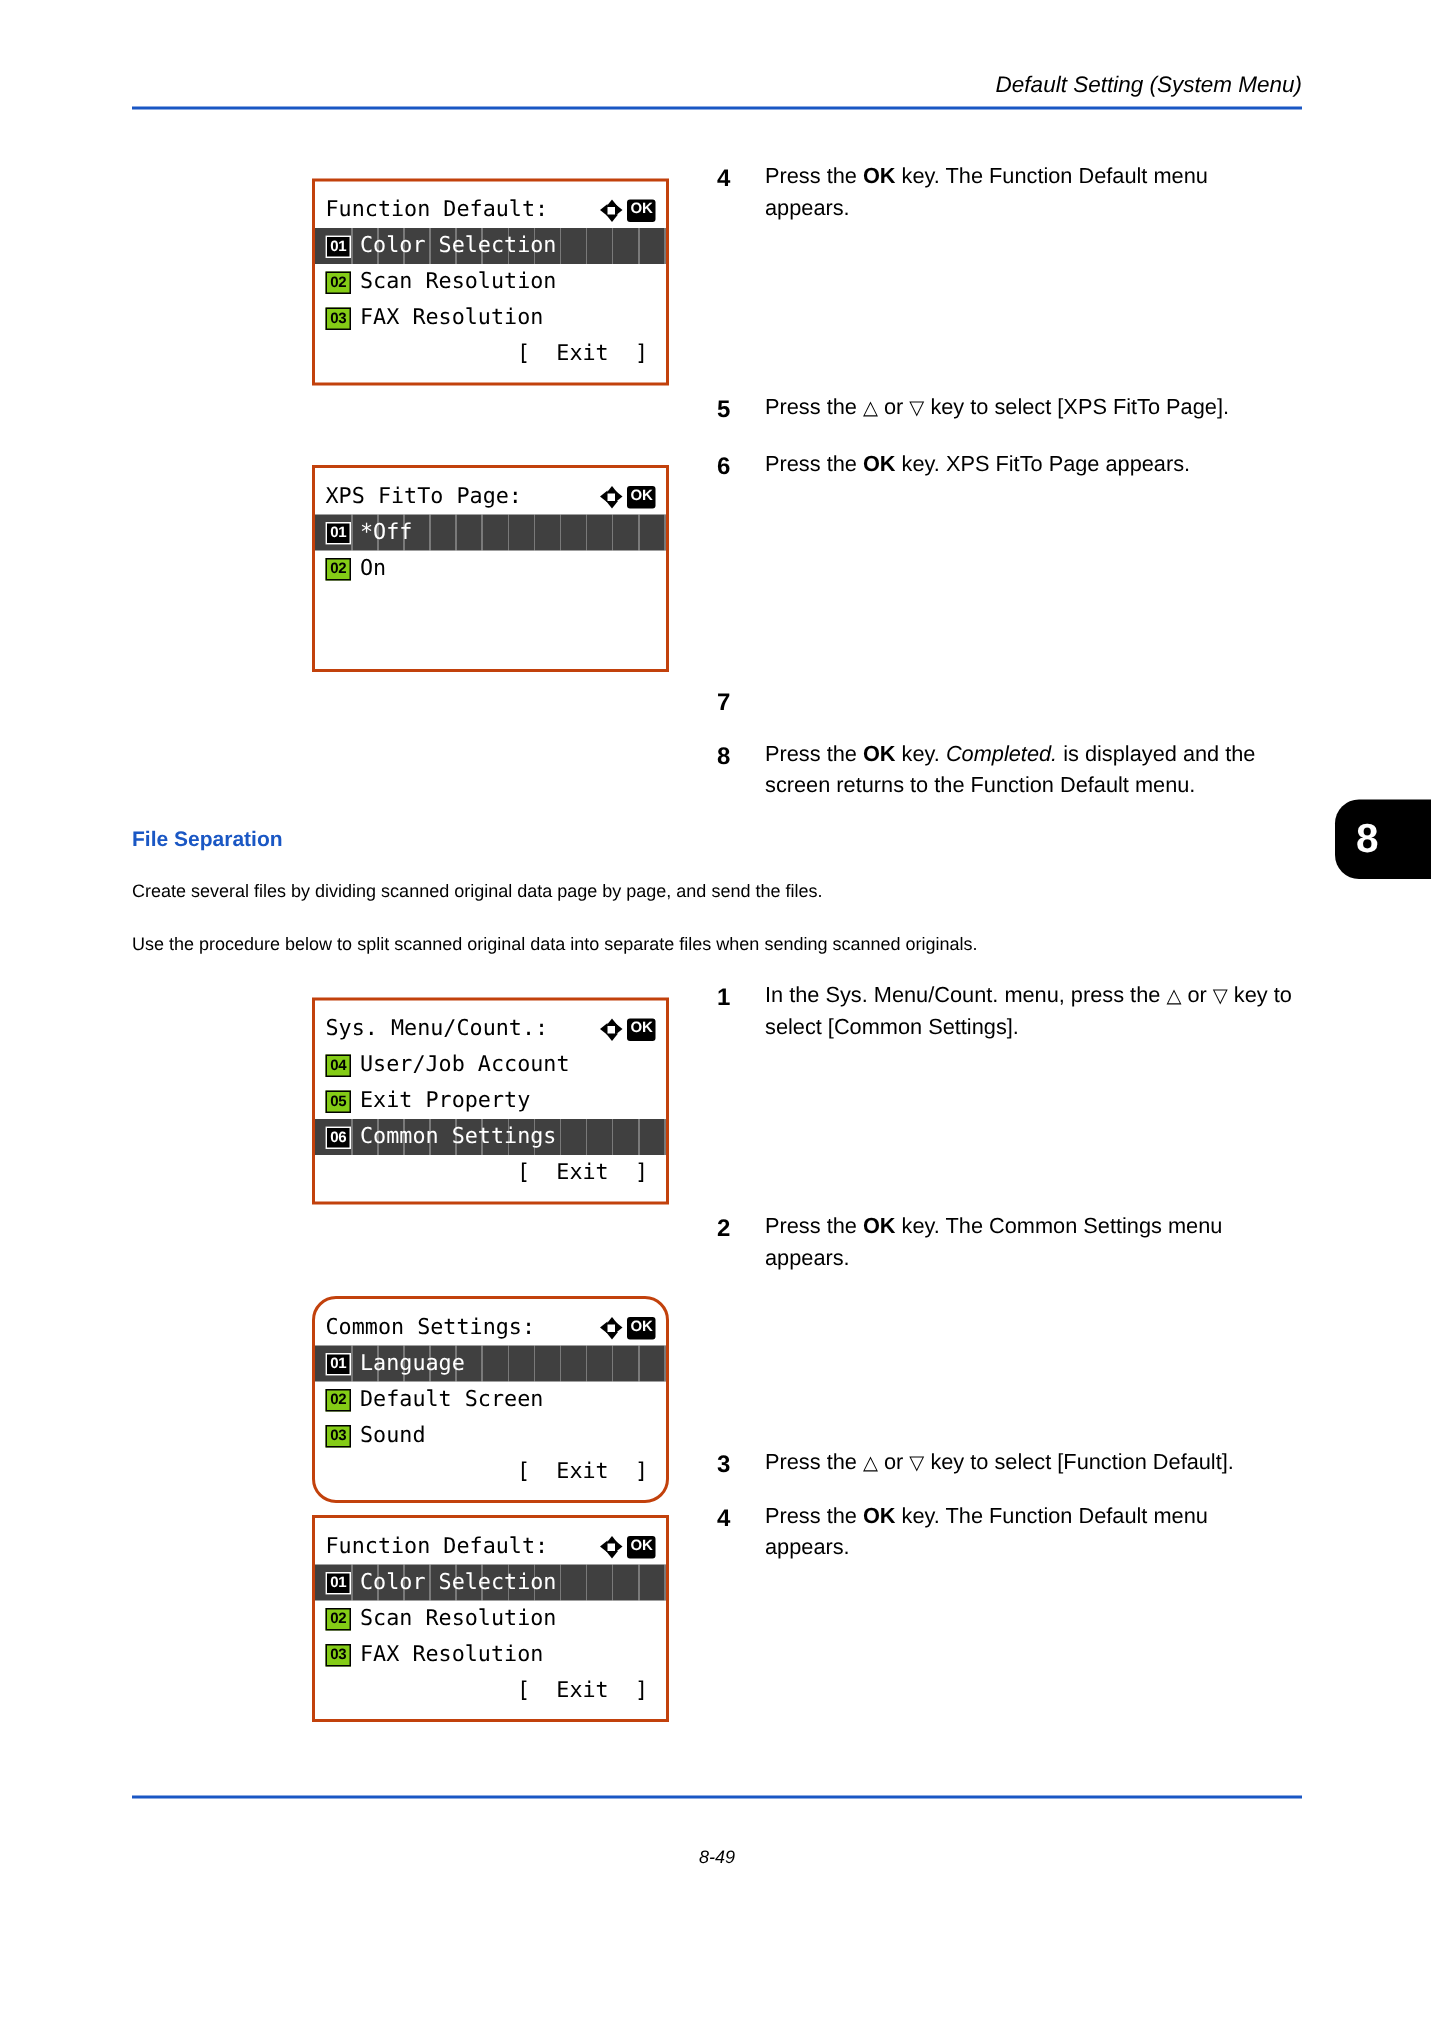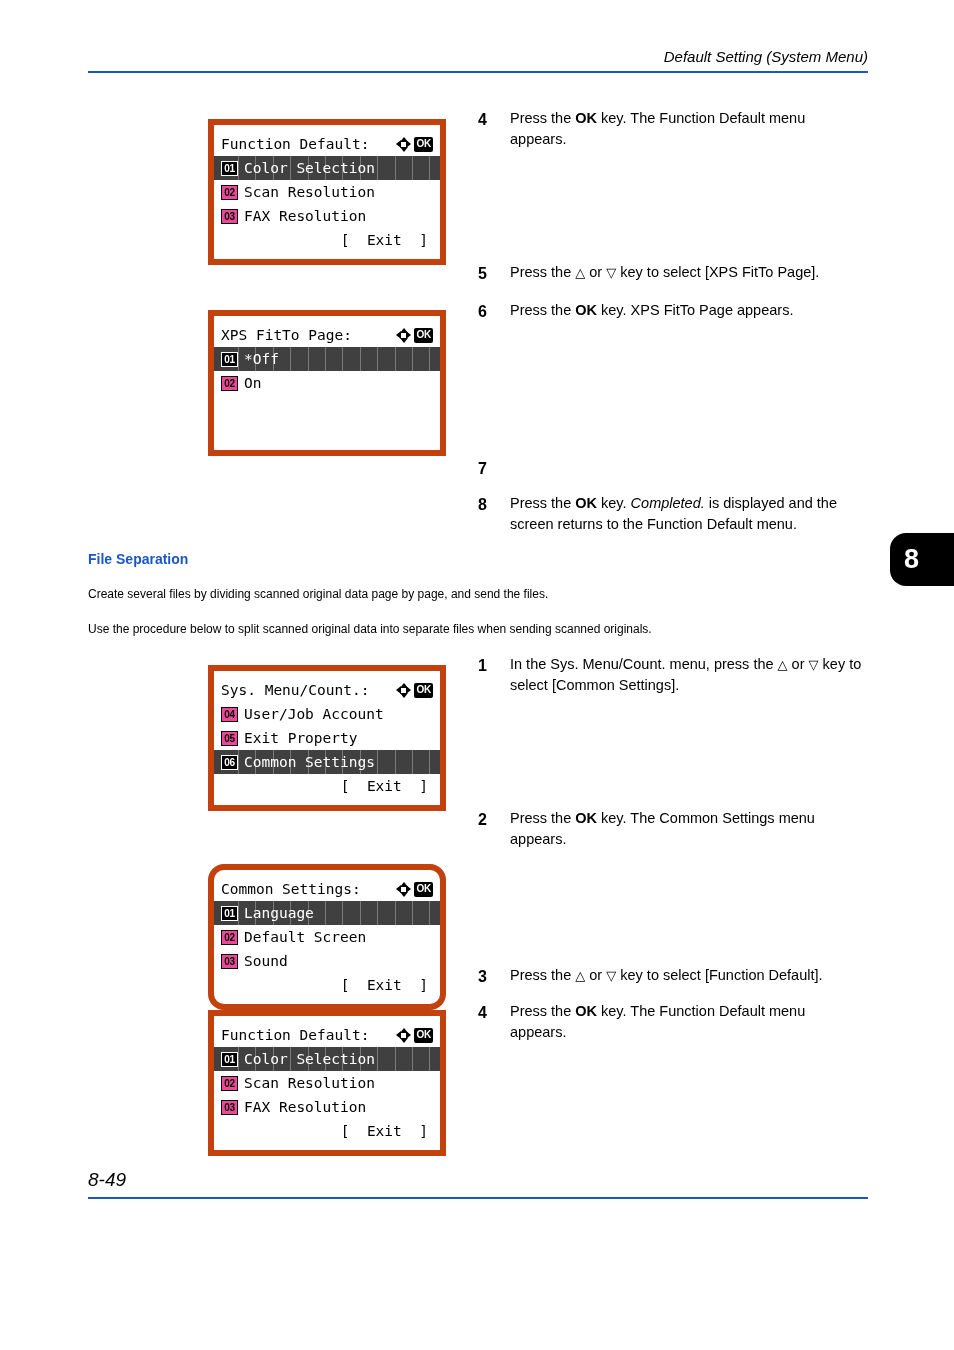--- a/index.html
+++ b/index.html
@@ -42,24 +42,25 @@
     position: absolute;
     left: 88px;
     top: 1197px;
     width: 780px;
     height: 2px;
     background: #1a57c4;
   }
   .footer-page {
     position: absolute;
     left: 88px;
-    top: 1169px;
+    top: 1231px;
     width: 780px;
+    text-align: center;
     font-style: italic;
-    font-size: 19px;
+    font-size: 12px;
   }
 
   
   .chapter-tab {
     position: absolute;
     left: 890px;
     top: 533px;
     width: 64px;
     height: 53px;
     background: #000000;
@@ -117,21 +118,21 @@
     font-family: "DejaVu Sans", sans-serif;
     font-size: 13px;
     letter-spacing: 0;
   }
 
   
   .lcd {
     position: absolute;
     width: 238px;
     background: #ffffff;
-    border: 6px solid #c2410c;
+    border: 2px solid #c2410c;
     box-sizing: border-box;
     font-family: "DejaVu Sans Mono", monospace;
     font-size: 14.5px;
     padding: 7px 0 7px 0;
     overflow: hidden;
   }
   .lcd-row {
     height: 24px;
     line-height: 24px;
     white-space: pre;
@@ -198,21 +199,21 @@
     height: 15px;
     padding: 0 2px;
     border-radius: 2px;
     letter-spacing: -0.2px;
   }
 
   
   .num-badge {
     display: inline-block;
     border: 1.5px solid #000;
-    background: #ec4899;
+    background: #84cc16;
     color: #000;
     font-family: "Liberation Sans", sans-serif;
     font-size: 10px;
     font-weight: bold;
     line-height: 13px;
     height: 15px;
     min-width: 17px;
     text-align: center;
     letter-spacing: -0.3px;
     box-sizing: border-box;

